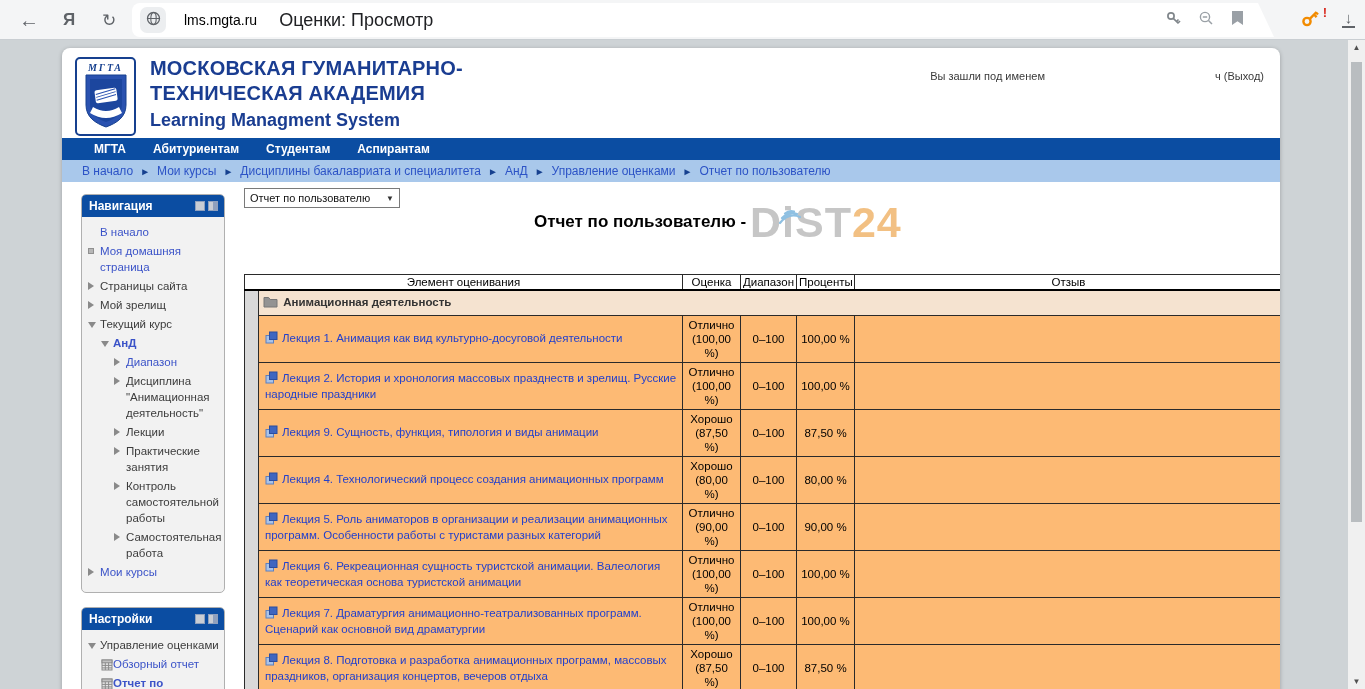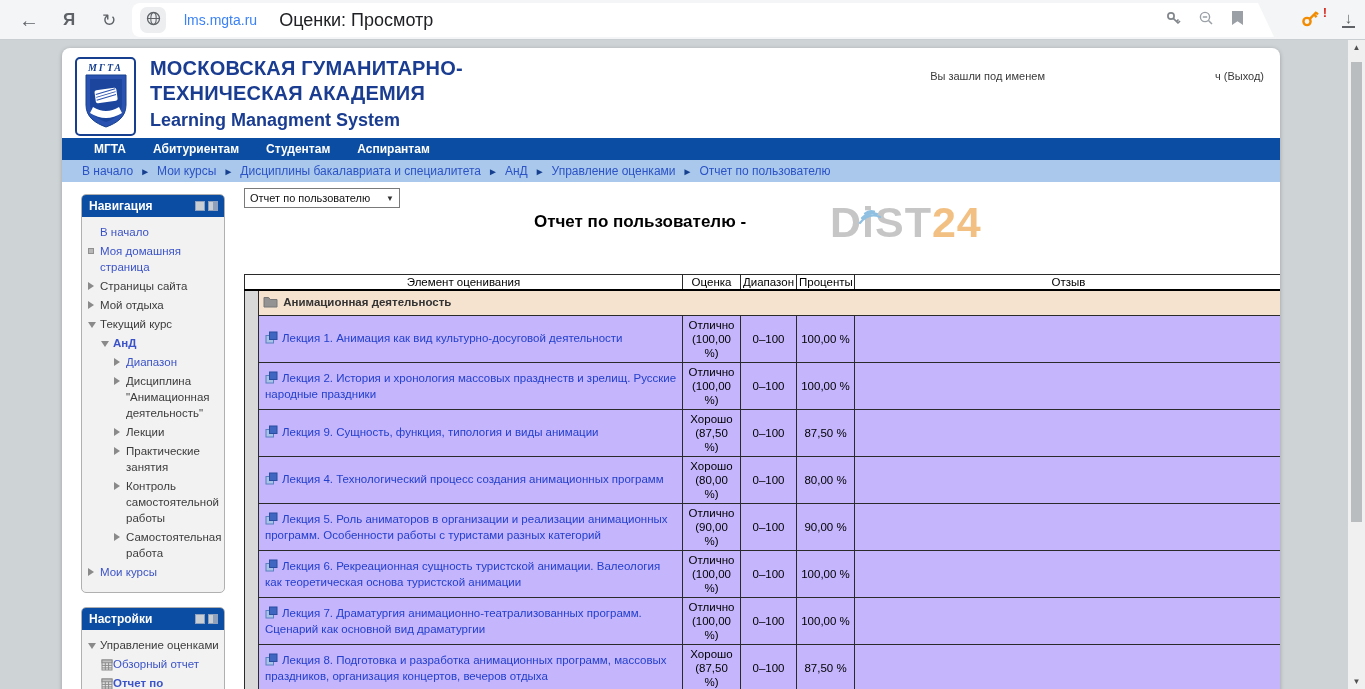--- a/index.html
+++ b/index.html
@@ -13,21 +13,21 @@
     align-items:center; justify-content:center; color:#5f6368; cursor:pointer; }
   .btn-back { left:12px; width:34px; font-size:20px; }
   .btn-ya   { left:52px; width:34px; font-size:17px; font-weight:bold; color:#202124; }
   .btn-reload { left:92px; width:34px; font-size:17px; }
   .omnibox { position:absolute; left:132px; top:3px; height:34px; width:1142px;
     background:#ffffff; border-radius:8px 0 0 8px;
     clip-path:polygon(0 0, calc(100% - 16px) 0, 100% 100%, 0 100%);
     display:flex; align-items:center; }
   .site-chip { width:26px; height:26px; background:#eceef0; border-radius:7px;
     margin-left:8px; display:flex; align-items:center; justify-content:center; }
-  .omni-url { margin-left:18px; font-size:14px; color:#3b82f6; }
+  .omni-url { margin-left:18px; font-size:14px; color:#000000; }
   .omni-title { margin-left:22px; font-size:18px; color:#202124; }
   .omni-icons { position:absolute; right:30px; display:flex; gap:16px; align-items:center; }
   .chrome-right { position:absolute; right:10px; top:0; height:40px;
     display:flex; align-items:center; gap:22px; }
   .protect-key { position:relative; }
   .protect-key .bang { position:absolute; right:-7px; top:-4px; color:#d93025;
     font-weight:bold; font-size:13px; }
   .dl-icon { display:flex; flex-direction:column; align-items:center; color:#5f6368; }
   .dl-icon .arrow { font-size:15px; line-height:12px; }
   .dl-icon .bar { width:13px; height:2px; background:#5f6368; margin-top:2px; }
@@ -99,34 +99,34 @@
   .report-select .car { font-size:8px; color:#333; }
   .page-heading { width:792px; text-align:center; font-size:17px; font-weight:bold;
     color:#000; margin-top:4px; }
 
   
   table.grades { border-collapse:collapse; table-layout:fixed; width:1038px;
     margin-top:42px; font-size:11.5px; color:#000; }
   .grades th { border:1px solid #2a2a2a; border-bottom:2px solid #000;
     font-weight:normal; font-size:11.5px; padding:1px 2px; background:#fff; text-align:center; }
   .grades td { border:1px solid #2a2a2a; padding:2px 4px; line-height:1.22;
-    vertical-align:middle; background:#c4b5fd; }
+    vertical-align:middle; background:#fdba74; }
   .grades td.indent { background:#d9d9d9; border-top:none; border-bottom:none; padding:0; }
   .grades tr.cat-row td.cat { background:#f5e3d0; font-weight:bold; color:#333; padding:4px 4px; }
   .grades td.item { padding-left:6px; }
   .item-link { color:#2340cc; cursor:pointer; }
   .icon-slot { display:inline-block; width:17px; vertical-align:-2px; }
   .grades td.c { text-align:center; white-space:pre-line; }
 
   
   .wm { position:absolute; font-weight:bold; font-size:43px; letter-spacing:1px;
     pointer-events:none; white-space:nowrap; }
   .wm .p1 { color:#c6c6c6; } .wm .p2 { color:#f2c083; }
   .wm .arcs { position:absolute; left:26px; top:-12px; }
-  .wm1 { left:768px; top:150px; }
+  .wm1 { left:688px; top:150px; }
   .wm2 { left:600px; top:396px; opacity:.5; }
 
   
   .scrollbar { position:absolute; right:0; top:0; width:17px; height:649px; background:#f0f0f0; }
   .sb-btn { width:17px; height:15px; display:flex; align-items:center; justify-content:center;
     font-size:8px; color:#505050; cursor:pointer; }
   .sb-btn.down { position:absolute; bottom:0; }
   .sb-thumb { position:absolute; left:3px; top:22px; width:11px; height:460px;
     background:#b9bdc0; cursor:pointer; }
 </style>
@@ -268,21 +268,21 @@
               <div class="tree-item d0">
                 <span class="bullet">
                   <span class="tri-r"></span>
                 </span>
                 <span class="tree-label">Страницы сайта</span>
               </div>
               <div class="tree-item d0">
                 <span class="bullet">
                   <span class="tri-r"></span>
                 </span>
-                <span class="tree-label">Мой отдыха</span>
+                <span class="tree-label">Мой зрелищ</span>
               </div>
               <div class="tree-item d0">
                 <span class="bullet">
                   <span class="tri-d"></span>
                 </span>
                 <span class="tree-label">Текущий курс</span>
               </div>
               <div class="tree-item d1">
                 <span class="bullet">
                   <span class="tri-d"></span>

